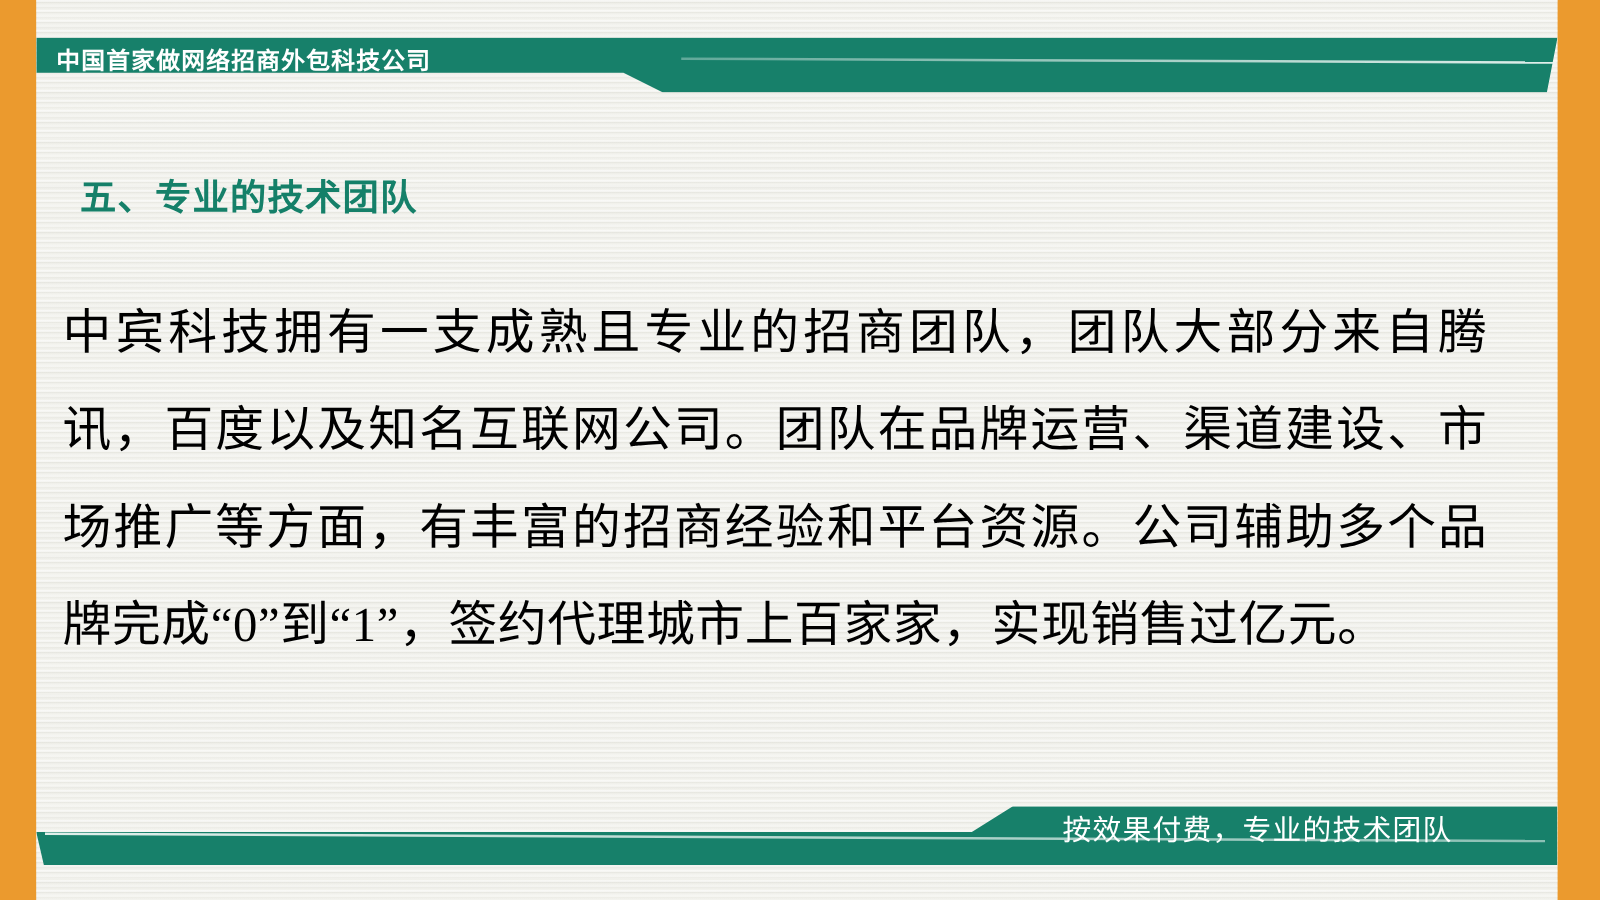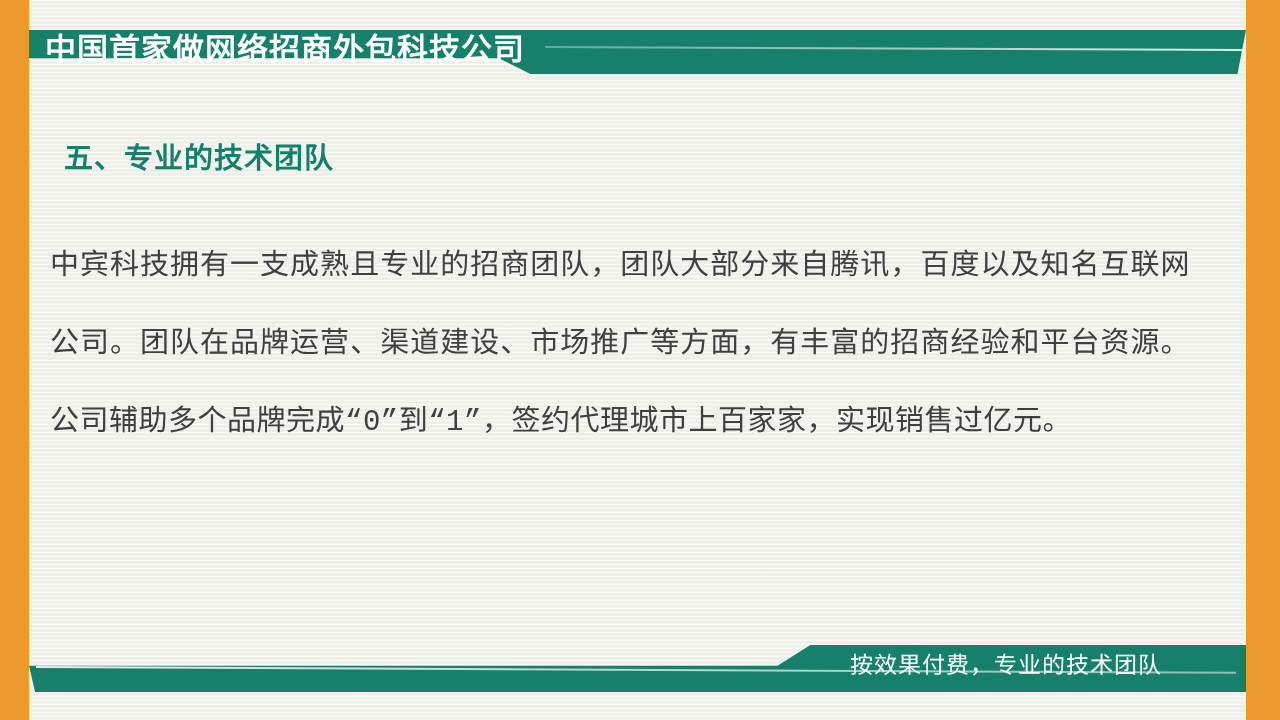--- a/index.html
+++ b/index.html
@@ -74,21 +74,21 @@
   }
   .header-title {
     position: absolute;
     left: 45px;
     top: 32px;
     height: 34px;
     line-height: 34px;
     color: #ffffff;
     font-family: "DejaVu Sans", "Liberation Sans", sans-serif;
     font-weight: bold;
-    font-size: 31px;
+    font-size: 19px;
     letter-spacing: 1px;
     white-space: nowrap;
   }
 
   
   .section-heading {
     position: absolute;
     left: 64px;
     top: 134px;
     color: #158069;
@@ -98,23 +98,23 @@
     letter-spacing: 1px;
     white-space: nowrap;
   }
 
   
   .body-copy {
     position: absolute;
     left: 50px;
     top: 228px;
     width: 1140px;
-    color: #404040;
-    font-family: Liberation Mono, monospace;
-    font-size: 29px;
+    color: #000000;
+    font-family: Liberation Serif, serif;
+    font-size: 39px;
     line-height: 78px;
     letter-spacing: 0.5px;
     text-align: justify;
     text-justify: inter-character;
   }
 
   
   .footer-band {
     position: absolute;
     left: 29px;

